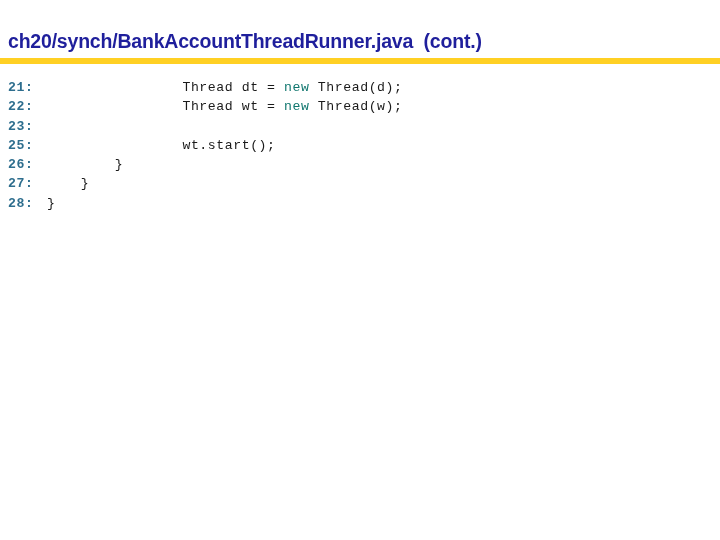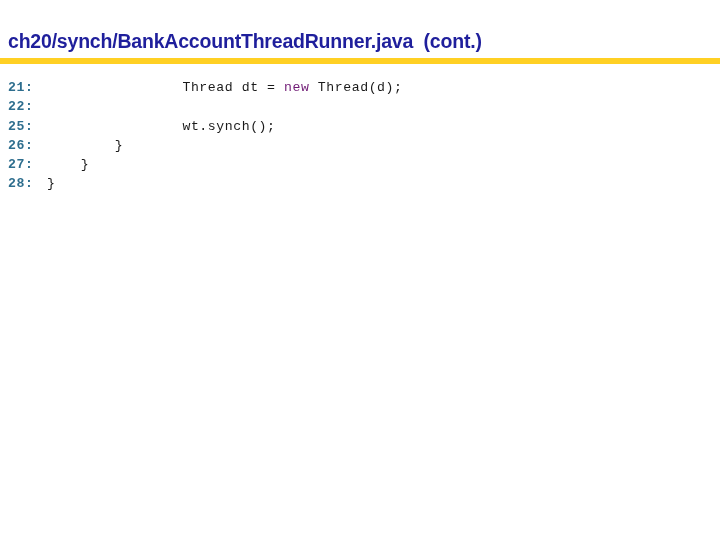--- a/index.html
+++ b/index.html
@@ -80,31 +80,32 @@
     left: 47px;
     top: 0;
     color: #1a1a1a;
     font-family: "Liberation Mono", "DejaVu Sans Mono", monospace;
     font-size: 13.2px;
     letter-spacing: 0.55px;
     white-space: pre;
   }
 
   .kw-new {
-    color: #701a75;
+    color: #0f766e;
   }
 </style>
 </head>
 <body>
 
 <div id="slide-header">
   <div id="slide-title">ch20/synch/BankAccountThreadRunner.java  (cont.)</div>
   <div id="title-rule"></div>
 </div>
 
 <div id="code-listing">
     <div class="code-line"><span class="line-number">21:</span><span class="line-code"><span>                Thread dt = </span><span class="kw-new">new</span><span> Thread(d);</span></span></div>
-    <div class="code-line"><span class="line-number">22:</span></div>
-    <div class="code-line"><span class="line-number">25:</span><span class="line-code">                wt.synch();</span></div>
+    <div class="code-line"><span class="line-number">22:</span><span class="line-code"><span>                Thread wt = </span><span class="kw-new">new</span><span> Thread(w);</span></span></div>
+    <div class="code-line"><span class="line-number">23:</span><span class="line-code"></span></div>
+    <div class="code-line"><span class="line-number">25:</span><span class="line-code">                wt.start();</span></div>
     <div class="code-line"><span class="line-number">26:</span><span class="line-code">        }</span></div>
     <div class="code-line"><span class="line-number">27:</span><span class="line-code">    }</span></div>
     <div class="code-line"><span class="line-number">28:</span><span class="line-code">}</span></div>
   </div>
 
 </body></html>

